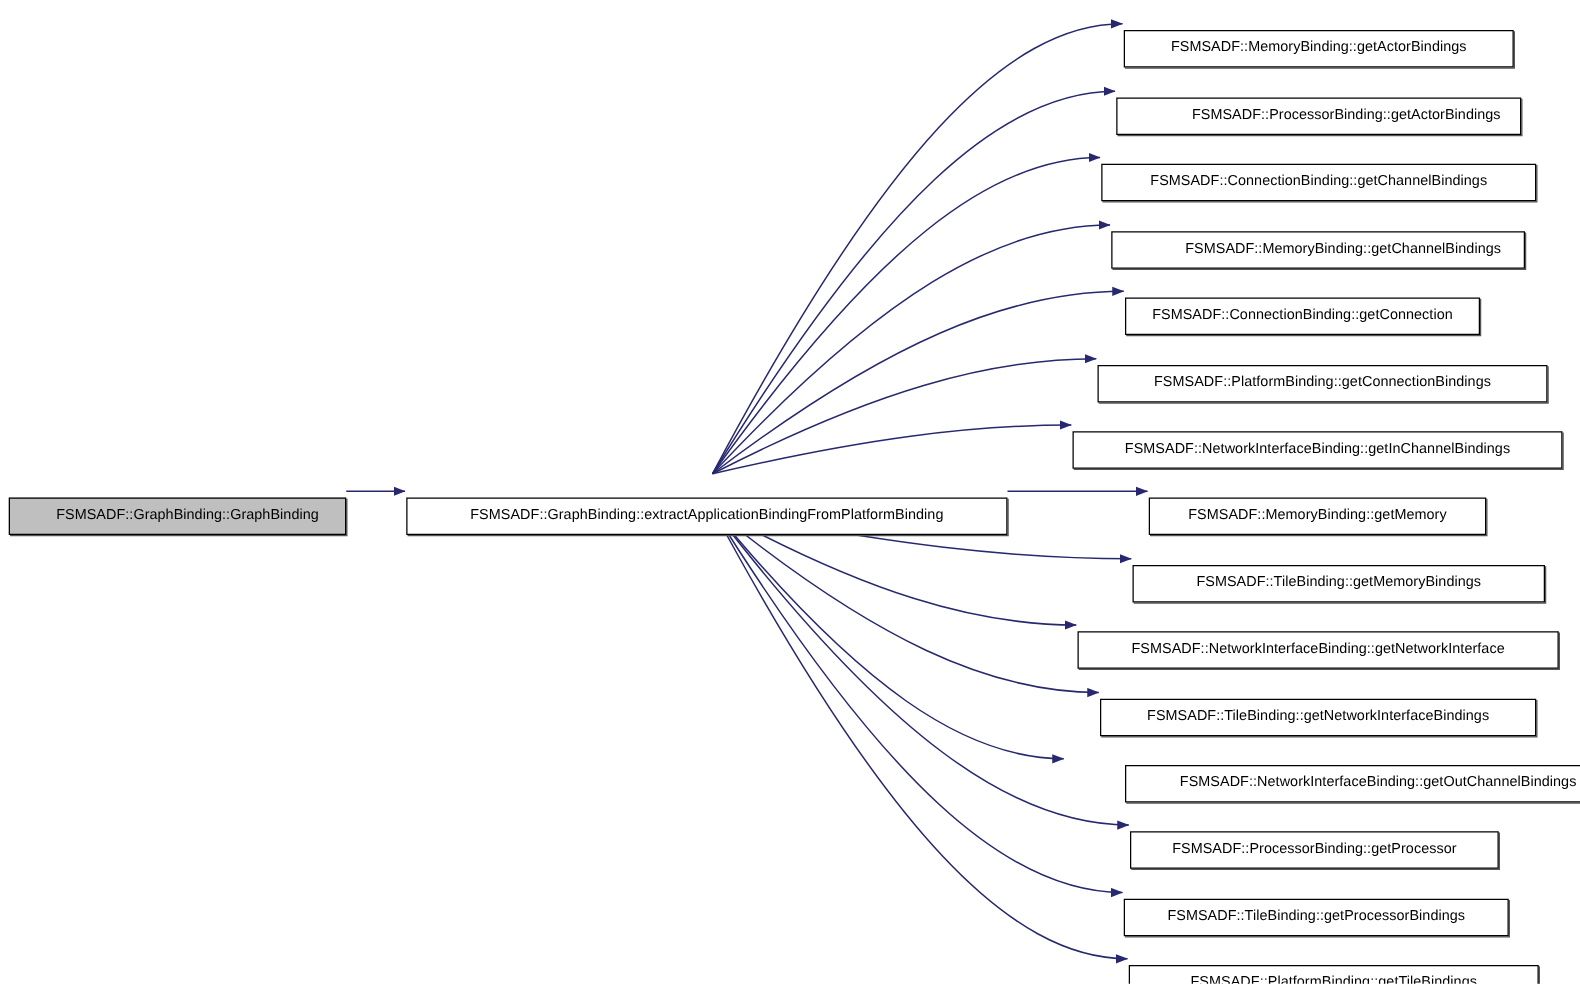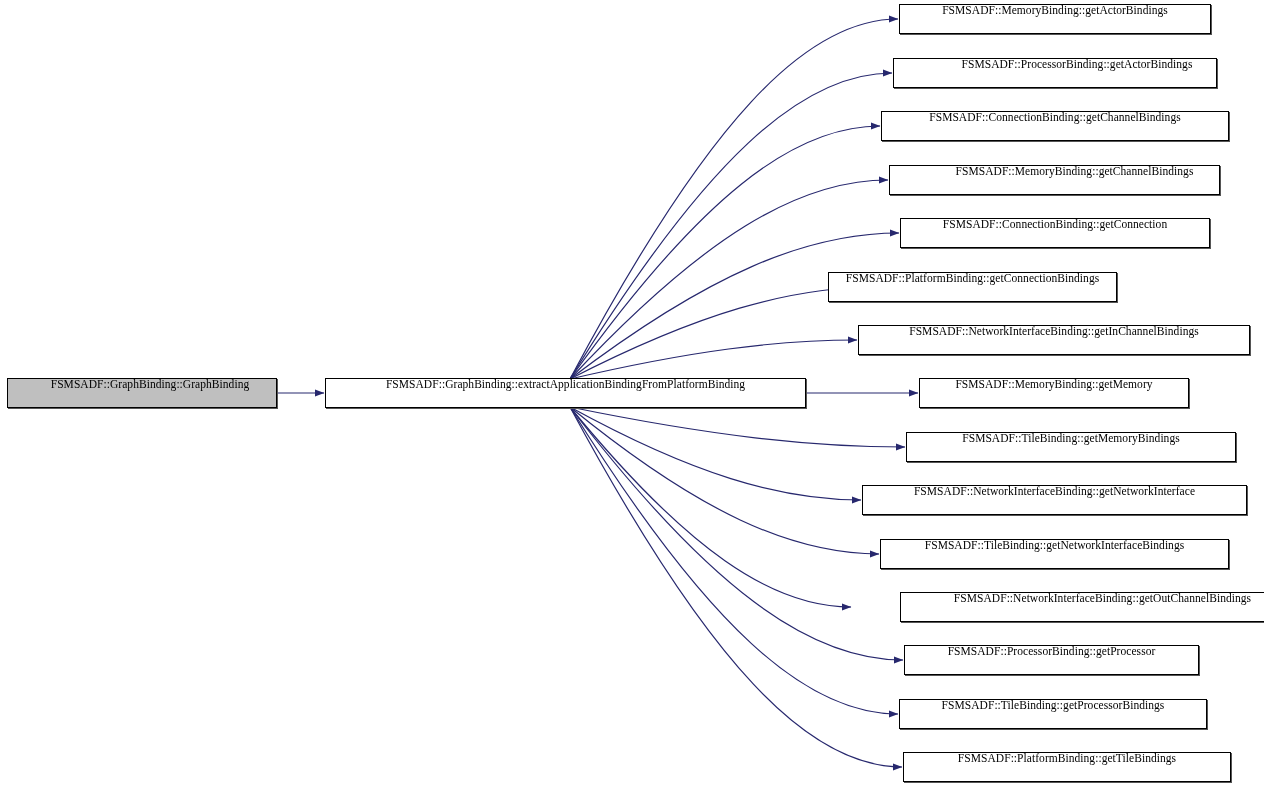--- a/index.html
+++ b/index.html
@@ -26,29 +26,31 @@
     width: 1264px;
     height: 787px;
     pointer-events: none;
   }
   .node {
     position: absolute;
     box-sizing: border-box;
     border: 1px solid #000000;
     background: #ffffff;
     color: #000000;
-    font-family: Liberation Serif, serif;
+    font-family: Liberation Sans, sans-serif;
     font-size: 11.5px;
     line-height: 1;
     letter-spacing: 0.05px;
     display: flex;
+    align-items: center;
     justify-content: center;
     white-space: nowrap;
     height: 30px;
     box-shadow: 1px 1px 0 0 #555555;
+    margin-top: 20px;
   }
   .node.root {
     background: #bfbfbf;
     padding-left: 16px;
   }
   .node-label {
     display: block;
     padding: 0 7px;
   }
 </style>
@@ -95,24 +97,24 @@
       </div>
       <div class="node" style="left: 893px; top: 58px; width: 324px; padding-left: 44px;">
         <span class="node-label">FSMSADF::ProcessorBinding::getActorBindings</span>
       </div>
       <div class="node" style="left: 881px; top: 111px; width: 348px;">
         <span class="node-label">FSMSADF::ConnectionBinding::getChannelBindings</span>
       </div>
       <div class="node" style="left: 889px; top: 165px; width: 331px; padding-left: 40px;">
         <span class="node-label">FSMSADF::MemoryBinding::getChannelBindings</span>
       </div>
-      <div class="node" style="left: 900px; top: 218px; width: 310px;">
+      <div class="node" style="left: 900px; top: 218px; width: 284px;">
         <span class="node-label">FSMSADF::ConnectionBinding::getConnection</span>
       </div>
-      <div class="node" style="left: 828px; top: 272px; width: 289px;">
+      <div class="node" style="left: 878px; top: 272px; width: 360px;">
         <span class="node-label">FSMSADF::PlatformBinding::getConnectionBindings</span>
       </div>
       <div class="node" style="left: 858px; top: 325px; width: 392px;">
         <span class="node-label">FSMSADF::NetworkInterfaceBinding::getInChannelBindings</span>
       </div>
       <div class="node" style="left: 919px; top: 378px; width: 270px;">
         <span class="node-label">FSMSADF::MemoryBinding::getMemory</span>
       </div>
       <div class="node" style="left: 906px; top: 432px; width: 330px;">
         <span class="node-label">FSMSADF::TileBinding::getMemoryBindings</span>

